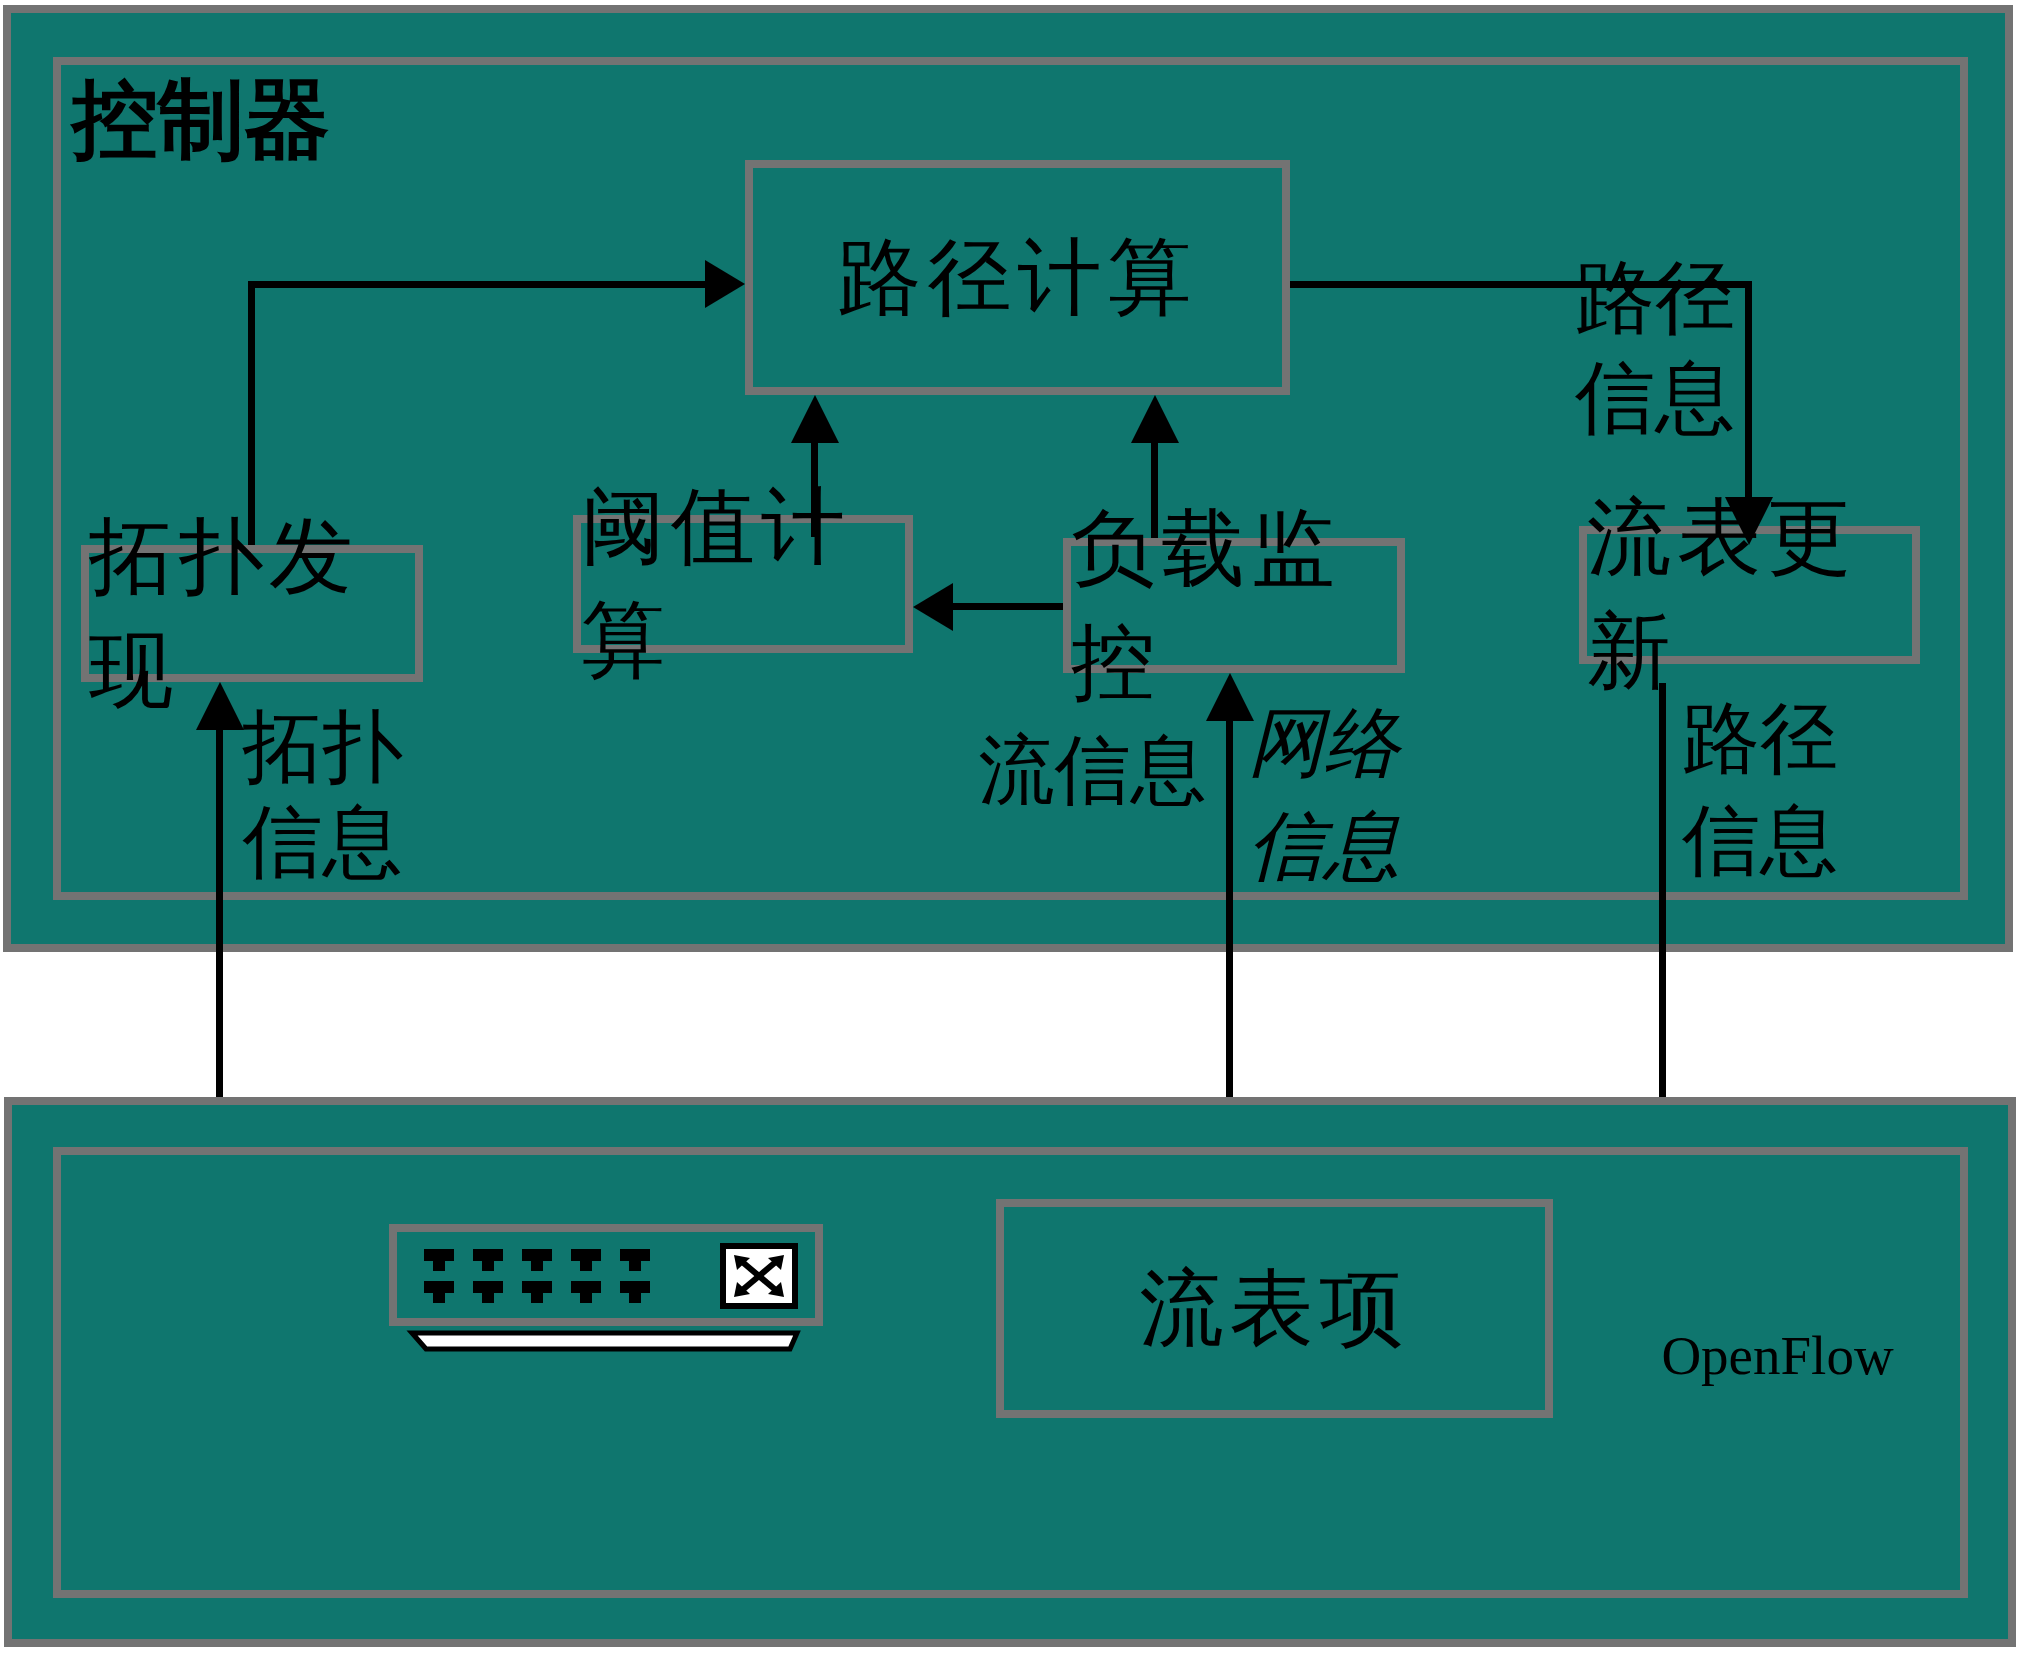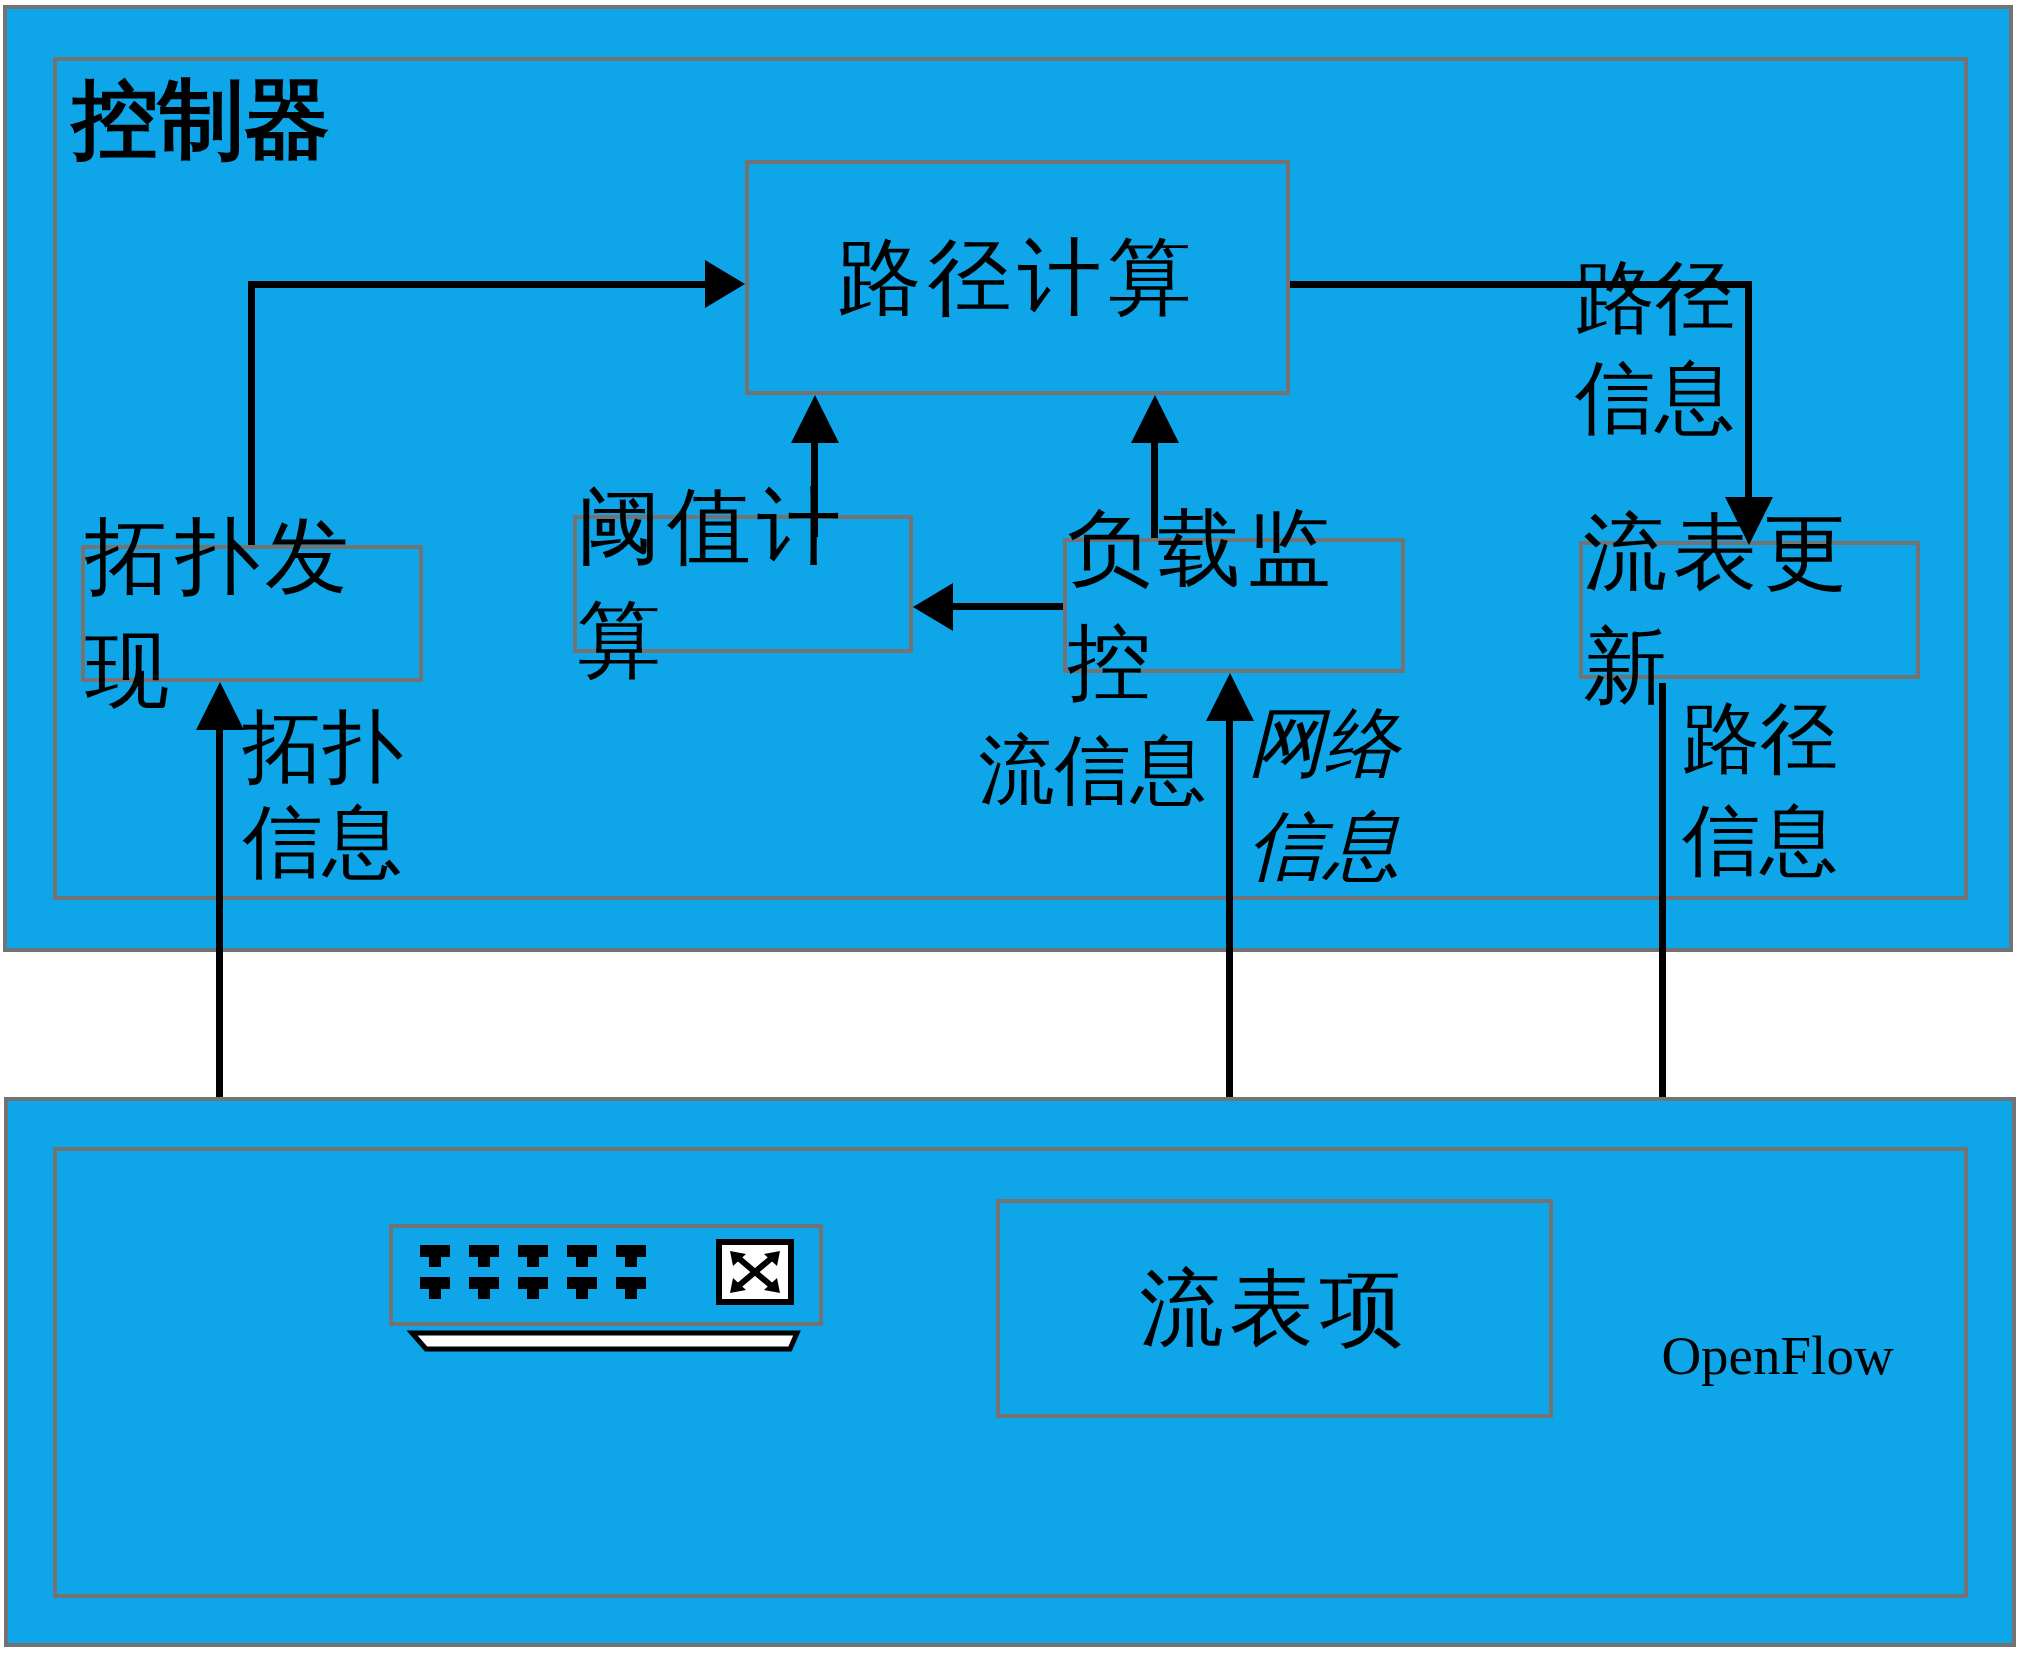--- a/index.html
+++ b/index.html
@@ -1,21 +1,21 @@
 <!DOCTYPE html>
 <html><head>
 <meta charset="utf-8">
 <style>
   html,body{margin:0;padding:0;background:#ffffff;}
   #stage{
     position:relative; width:2025px; height:1654px; background:#ffffff;
     font-family:"Liberation Serif","DejaVu Serif",serif; color:#000;
     overflow:hidden;
   }
-  .box{position:absolute; border:4px solid #737373; background:#0ea5e9; box-sizing:border-box;}
+  .box{position:absolute; border:8px solid #737373; background:#0f766e; box-sizing:border-box;}
   .module{display:flex; align-items:center; justify-content:center; font-size:84px; letter-spacing:6px;}
   .line{position:absolute; background:#000;}
   .ah{position:absolute; width:0; height:0; border-style:solid;}
   .ah-r{border-width:24px 0 24px 40px; border-color:transparent transparent transparent #000;}
   .ah-l{border-width:24px 40px 24px 0; border-color:transparent #000 transparent transparent;}
   .ah-u{border-width:0 24px 48px 24px; border-color:transparent transparent #000 transparent;}
   .ah-d{border-width:48px 24px 0 24px; border-color:#000 transparent transparent transparent;}
   .edge-label{position:absolute; text-align:center; font-size:78px; line-height:100px; white-space:nowrap;}
   .corner-label{position:absolute; font-size:86px;font-weight:bold;}
   .port{position:absolute; width:30px; height:12px; background:#000;}
@@ -37,21 +37,21 @@
   </div>
   <div class="box module" style="left:81px; top:545px; width:342px; height:137px;">
     <span>拓扑发现</span>
   </div>
   <div class="box module" style="left:573px; top:515px; width:340px; height:138px;">
     <span>阈值计算</span>
   </div>
   <div class="box module" style="left:1063px; top:538px; width:342px; height:135px;">
     <span>负载监控</span>
   </div>
-  <div class="box module" style="left:1579px; top:541px; width:341px; height:138px;">
+  <div class="box module" style="left:1579px; top:526px; width:341px; height:138px;">
     <span>流表更新</span>
   </div>
 
   <div class="line" style="left:248px; top:284px; width:7px; height:261px;"></div>
   <div class="line" style="left:248px; top:281px; width:457px; height:7px;"></div>
   <div class="ah ah-r" style="left:705px; top:260px;"></div>
 
   <div class="line" style="left:811px; top:443px; width:7px; height:94px;"></div>
   <div class="ah ah-u" style="left:791px; top:395px;"></div>
 

